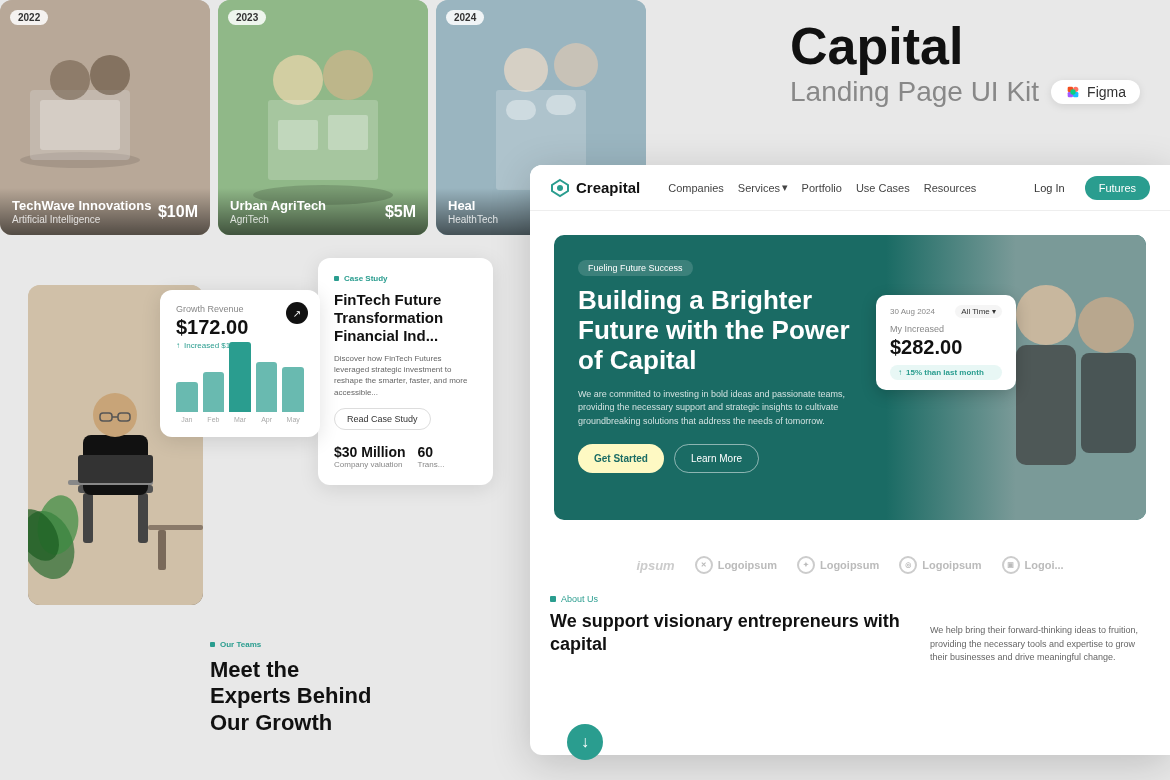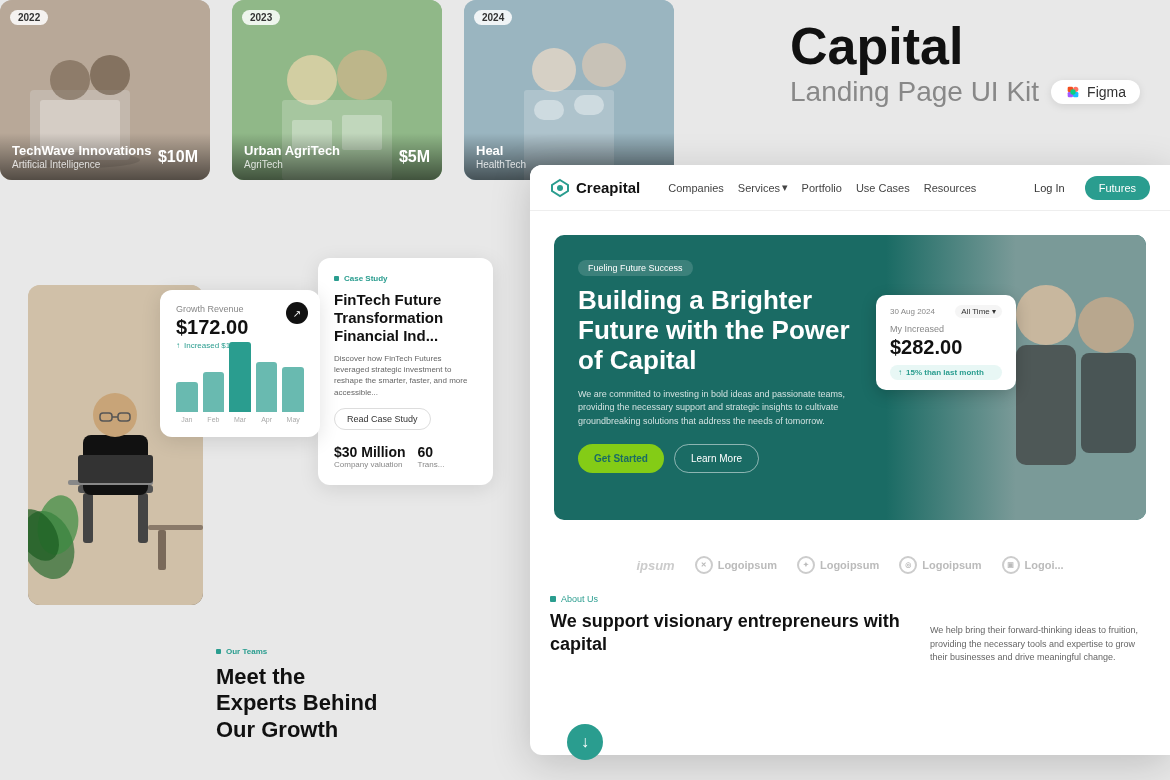--- a/index.html
+++ b/index.html
@@ -62,25 +62,25 @@
     .top-cards {
       position: absolute;
       top: 0;
       left: 0;
       display: flex;
       gap: 0;
     }
 
     .invest-card {
       width: 210px;
-      height: 180px;
+      height: 235px;
       border-radius: 12px;
       overflow: hidden;
       position: relative;
-      margin-right: 22px;
+      margin-right: 8px;
     }
     .invest-card .year-badge {
       position: absolute;
       top: 10px;
       left: 10px;
       background: rgba(255,255,255,0.85);
       border-radius: 20px;
       padding: 2px 8px;
       font-size: 10px;
       font-weight: 600;
@@ -231,21 +231,21 @@
       font-size: 9px;
       color: rgba(255,255,255,0.8);
       line-height: 1.5;
       margin-bottom: 16px;
     }
     .hero-buttons {
       display: flex;
       gap: 10px;
     }
     .btn-get-started {
-      background: #84cc16;
+      background: #fef9c3;
       color: #1a6b64;
       font-size: 10px;
       font-weight: 700;
       padding: 8px 16px;
       border-radius: 20px;
       border: none;
       cursor: pointer;
     }
     .btn-learn-more {
       background: transparent;
@@ -534,23 +534,22 @@
     }
     .case-stat-label {
       font-size: 8px;
       color: #888;
     }
 
     
     .teams-card {
       position: absolute;
       top: 640px;
-      left: 216px;
+      left: 210px;
       width: 175px;
-      margin-top: 7px;
     }
     .teams-tag {
       display: flex;
       align-items: center;
       gap: 5px;
       font-size: 8px;
       color: #2a9d8f;
       margin-bottom: 8px;
       font-weight: 600;
     }

